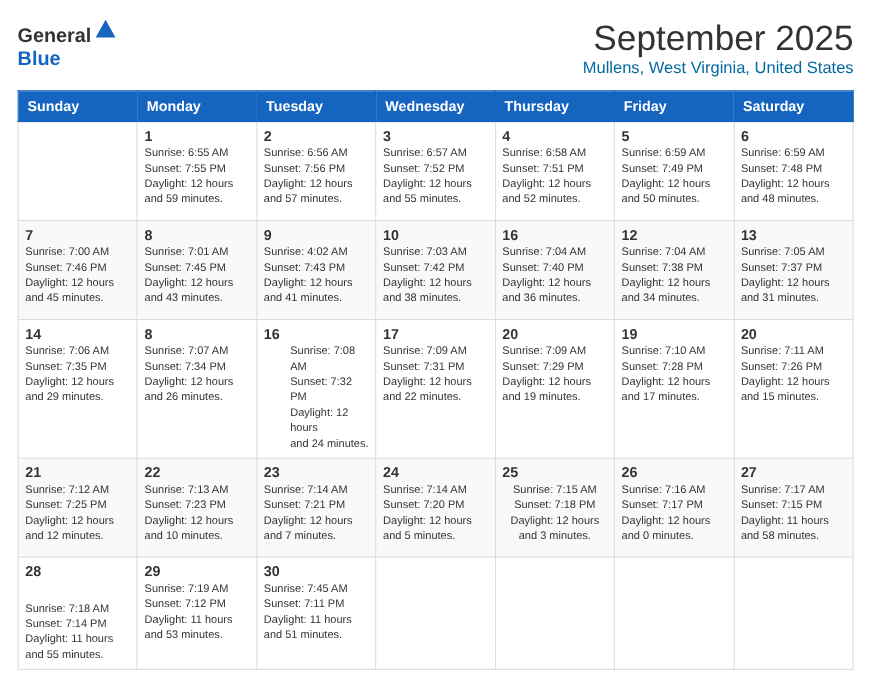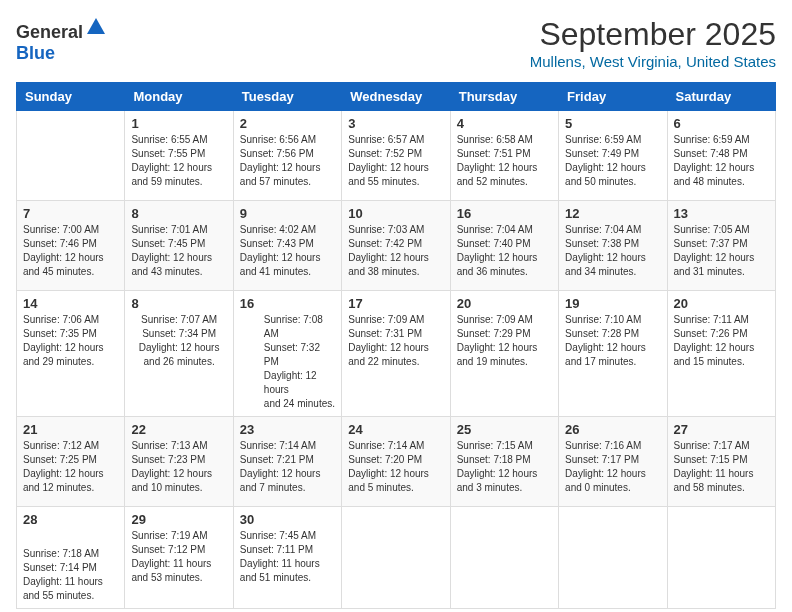--- a/index.html
+++ b/index.html
@@ -221,21 +221,21 @@
       <tr class="week-row">
         <td>
           <span class="day-num">14</span>
           <div class="day-info" style="white-space: pre-line;">Sunrise: 7:06 AM
 Sunset: 7:35 PM
 Daylight: 12 hours
 and 29 minutes.</div>
         </td>
         <td>
           <span class="day-num">8</span>
-          <div class="day-info" style="white-space: pre-line; text-align: center;">Sunrise: 7:07 AM
+          <div class="day-info" style="white-space: pre-line;">Sunrise: 7:07 AM
 Sunset: 7:34 PM
 Daylight: 12 hours
 and 26 minutes.</div>
         </td>
         <td>
           <span class="day-num">16</span>
           <div class="day-info" style="white-space: pre-line; margin-left: 24px;">Sunrise: 7:08 AM
 Sunset: 7:32 PM
 Daylight: 12 hours
 and 24 minutes.</div>
@@ -293,21 +293,21 @@
         </td>
         <td>
           <span class="day-num">24</span>
           <div class="day-info" style="white-space: pre-line;">Sunrise: 7:14 AM
 Sunset: 7:20 PM
 Daylight: 12 hours
 and 5 minutes.</div>
         </td>
         <td>
           <span class="day-num">25</span>
-          <div class="day-info" style="white-space: pre-line;">Sunrise: 7:15 AM
+          <div class="day-info" style="white-space: pre-line; text-align: center;">Sunrise: 7:15 AM
 Sunset: 7:18 PM
 Daylight: 12 hours
 and 3 minutes.</div>
         </td>
         <td>
           <span class="day-num">26</span>
           <div class="day-info" style="white-space: pre-line;">Sunrise: 7:16 AM
 Sunset: 7:17 PM
 Daylight: 12 hours
 and 0 minutes.</div>

